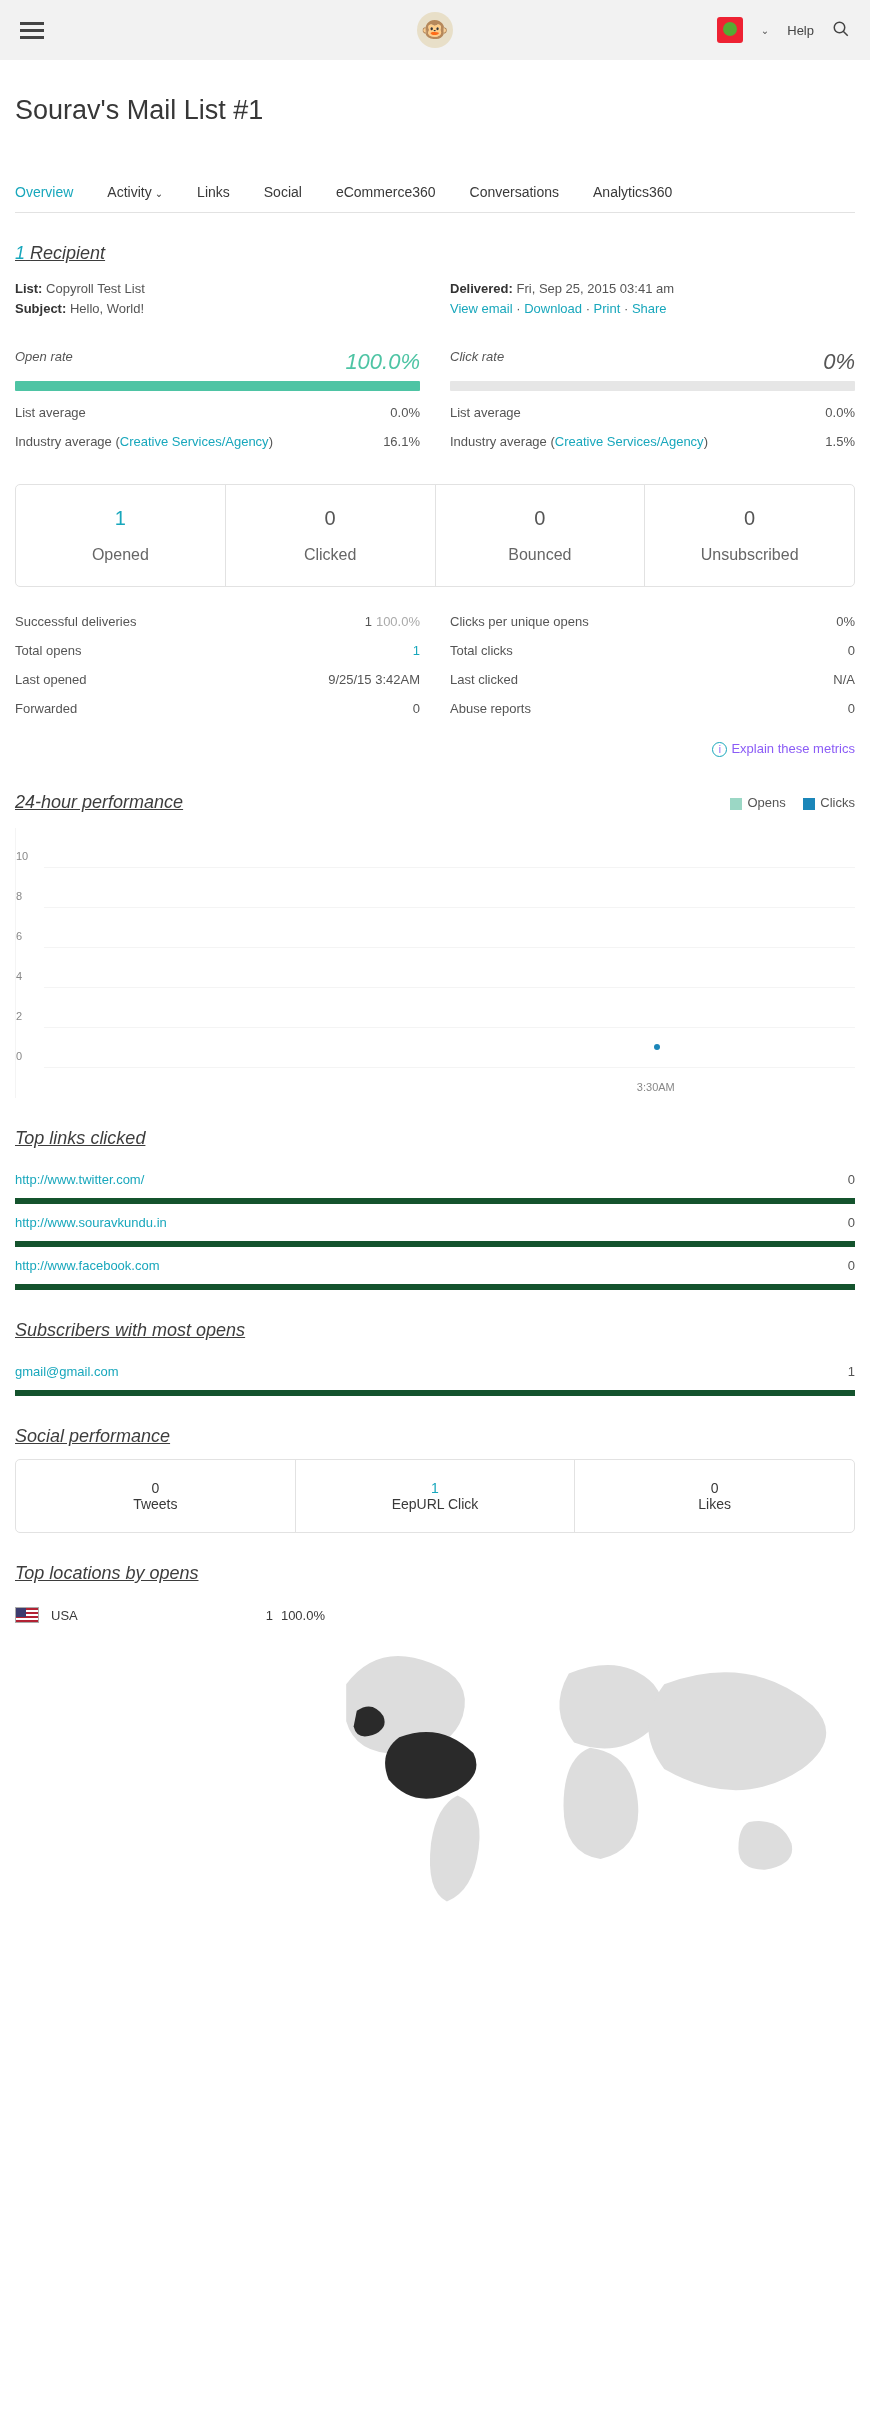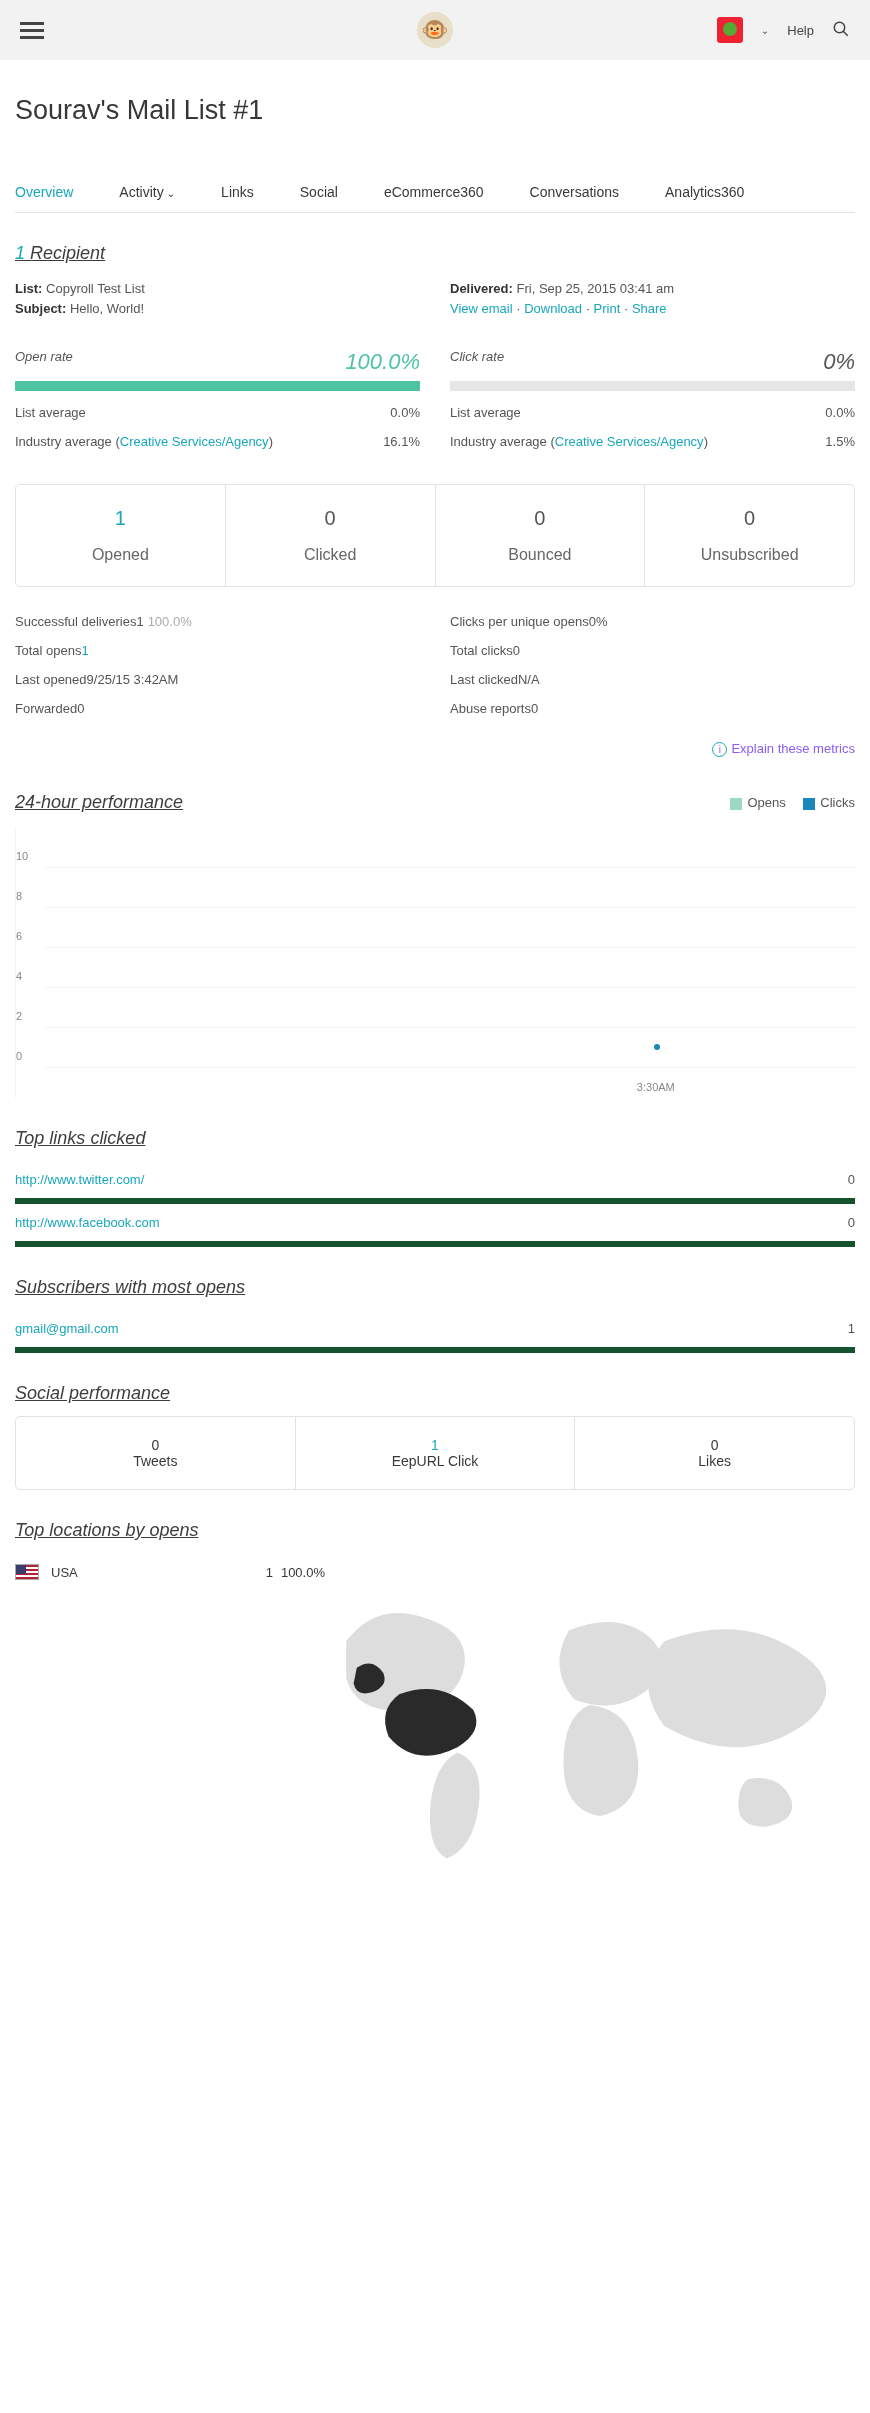--- a/index.html
+++ b/index.html
@@ -32,21 +32,21 @@
   }
   .topbar-right { margin-left: auto; display: flex; align-items: center; gap: 18px; }
   .avatar { width: 26px; height: 26px; background: #e23; border-radius: 3px; display:inline-block; position:relative;}
   .avatar::after{content:"";position:absolute;left:6px;top:5px;width:14px;height:14px;border-radius:50%;background:#5a3;}
   .chev { font-size: 10px; color:#555;}
   .help { font-size: 13px; color:#444; cursor:pointer;}
   .search-icon svg { width:18px; height:18px; }
   .page { padding: 0 15px; }
   h1 { font-size: 27px; font-weight: 500; color:#373737; margin: 35px 0 12px 0; }
   .tabs {
-    display: flex; gap: 16px; margin-top: 48px;
+    display: flex; gap: 4px; margin-top: 48px;
     border-bottom: 1px solid #e2e2e2; font-size: 14px;
   }
   .tab { padding: 10px 18px 12px 0; margin-right: 12px; color:#393939; cursor:pointer;}
   .tab.active { color:#18a7bc; }
   .tab .chev2 { font-size:10px; margin-left:3px;}
   h2.section-head {
     font-style: italic; font-weight: 500; font-size: 18px; color:#3d3d3d;
     margin: 30px 0 12px 0;
     text-decoration: underline;
   }
@@ -70,21 +70,21 @@
   .stat-card {
     flex:1; text-align:center; padding: 22px 0;
     border-right:1px solid #e2e2e2;
   }
   .stat-card:last-child{border-right:none;}
   .stat-card .n { font-size:20px; color:#555;}
   .stat-card .n.link{color:#18a7bc;}
   .stat-card .l { font-size:16px; color:#666; margin-top:16px;}
   .metrics-row { display:flex; gap:30px; margin-top:20px;}
   .metrics-row > div { flex:1; }
-  .m-line { display:flex; font-size:13px; color:#555; padding:7px 0;}
+  .m-line { display:flex; justify-content:space-between; font-size:13px; color:#555; padding:7px 0;}
   .m-line .muted { color:#aaa; margin-left:4px;}
   .explain { text-align:right; margin-top:18px; color:#8b5cf6; font-size:13px;}
   .explain .info-ic{display:inline-block;width:15px;height:15px;border:1.5px solid #18a7bc;border-radius:50%;text-align:center;line-height:13px;font-size:10px;margin-right:4px;}
   .perf-header { display:flex; justify-content:space-between; align-items:center; margin-top:35px;}
   .legend { font-size:13px; color:#555;}
   .legend span.sw{display:inline-block;width:12px;height:12px;margin:0 5px 0 14px;vertical-align:middle;}
   .chart {
     height: 270px; position: relative; margin-top: 15px;
     border-left:1px solid #f4f4f4;
   }
@@ -284,20 +284,24 @@
   </div>
 
   <h2 class="section-head">Top links clicked</h2>
   <table class="list-table">
     <tbody>
         <tr>
           <td><a>http://www.twitter.com/</a></td>
           <td>0</td>
         </tr>
     <tr>
+          <td><a>http://www.souravkundu.in</a></td>
+          <td>0</td>
+        </tr>
+    <tr>
           <td><a>http://www.facebook.com</a></td>
           <td>0</td>
         </tr>
   </tbody>
     </table>
 
   <h2 class="section-head">Subscribers with most opens</h2>
   <table class="list-table">
     <tbody>
         <tr>

